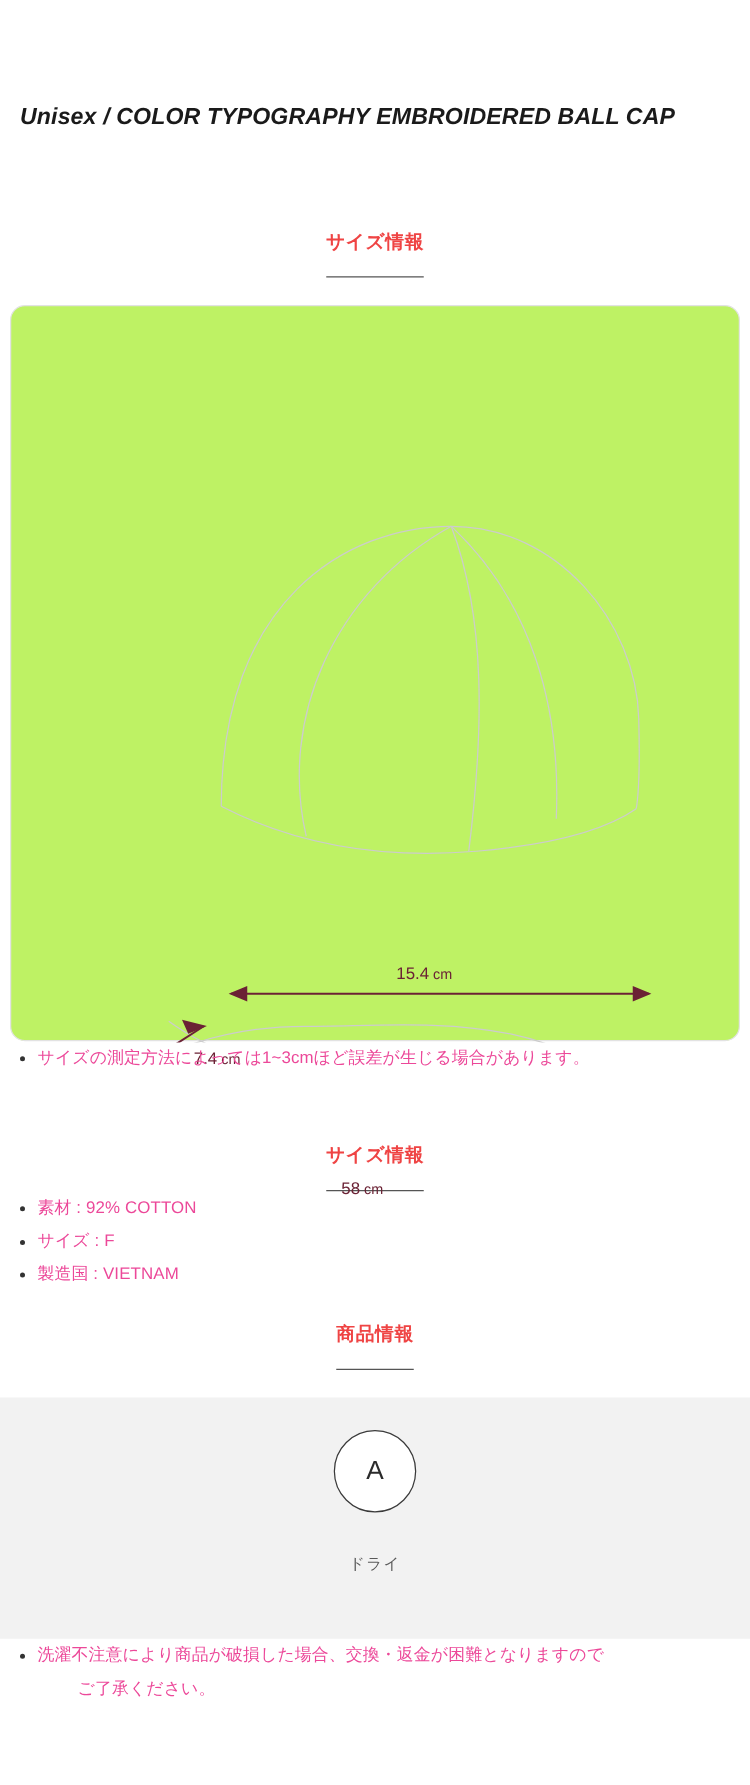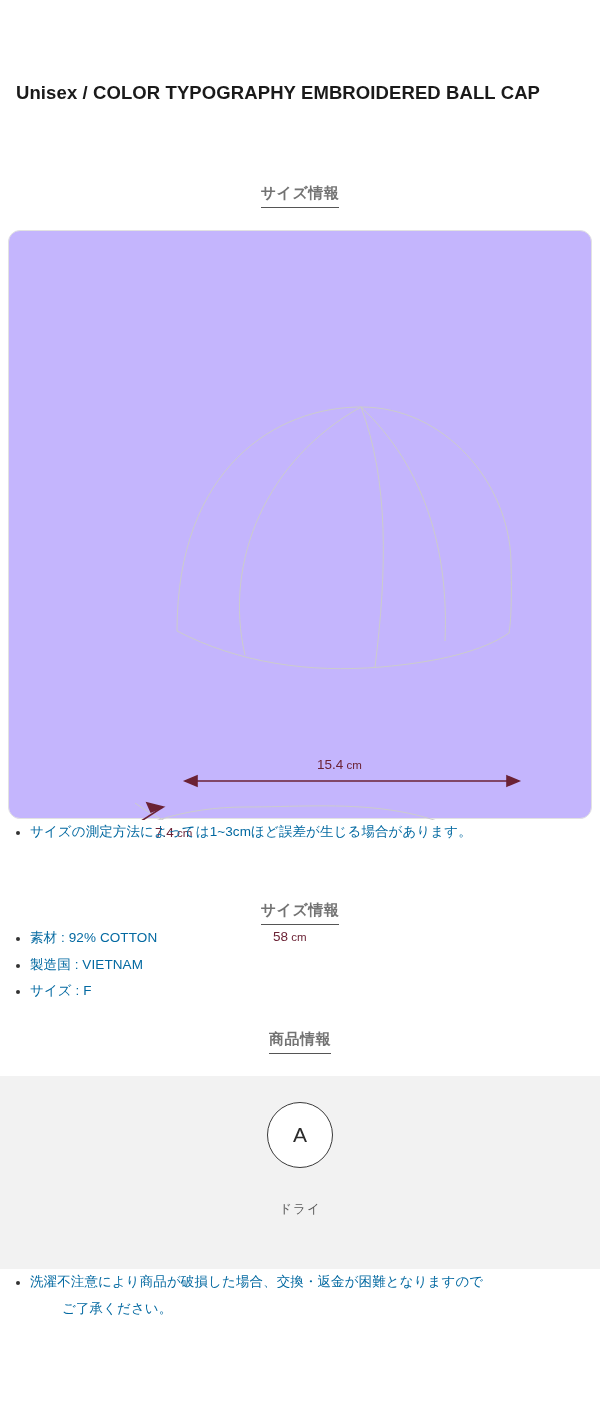--- a/index.html
+++ b/index.html
@@ -23,50 +23,51 @@
   
   .product-title {
     margin: 0;
     padding: 78px 8px 0 8px;
     font-size: 18.5px;
     font-weight: 700;
     line-height: 1.62;
     letter-spacing: 0.1px;
     color: #1a1a1a;
     width: 560px;
+    font-style: italic;
   }
 
   
   .section-heading {
     text-align: center;
     margin: 0;
     padding: 0;
   }
   .section-heading span {
     display: inline-block;
     font-size: 15px;
     font-weight: 700;
-    color: #737373;
+    color: #ef4444;
     border-bottom: 1.5px solid #555555;
-    padding-bottom: 4px;
+    padding-bottom: 18px;
     letter-spacing: 0.5px;
   }
 
   .h-size-1 { margin-top: 76px; }
   .h-size-2 { margin-top: 56px; }
   .h-goods   { margin-top: 26px; }
 
   
   .diagram-panel {
     margin: 22px auto 0 auto;
     width: 584px;
     height: 589px;
     border: 1px solid #e2e2e2;
     border-radius: 12px;
-    background: #c4b5fd;
+    background: #bef264;
     position: relative;
   }
   .diagram-panel svg {
     position: absolute;
     left: 0; top: 0;
   }
 
   .dim-label {
     position: absolute;
     font-size: 13.5px;
@@ -80,21 +81,21 @@
   ul.notes {
     list-style: none;
     margin: 0;
     padding: 0;
   }
   ul.notes li {
     position: relative;
     padding-left: 22px;
     font-size: 13.5px;
     line-height: 1.95;
-    color: #0369a1;
+    color: #ec4899;
     letter-spacing: 0.1px;
   }
   ul.notes li::before {
     content: "";
     position: absolute;
     left: 8px;
     top: 12px;
     width: 4px; height: 4px;
     border-radius: 50%;
     background: #333333;
@@ -209,22 +210,22 @@
   <ul class="notes notes-measure">
     <li>サイズの測定方法によっては1~3cmほど誤差が生じる場合があります。</li>
   </ul>
 
   <div class="section-heading h-size-2">
     <span>サイズ情報</span>
   </div>
 
   <ul class="notes notes-spec">
     <li>素材 : 92% COTTON</li>
+    <li>サイズ : F</li>
     <li>製造国 : VIETNAM</li>
-    <li>サイズ : F</li>
   </ul>
 
   <div class="section-heading h-goods">
     <span>商品情報</span>
   </div>
 
   <div class="care-panel">
     <div class="care-item">
       <div class="care-circle">
         <span>A</span>

